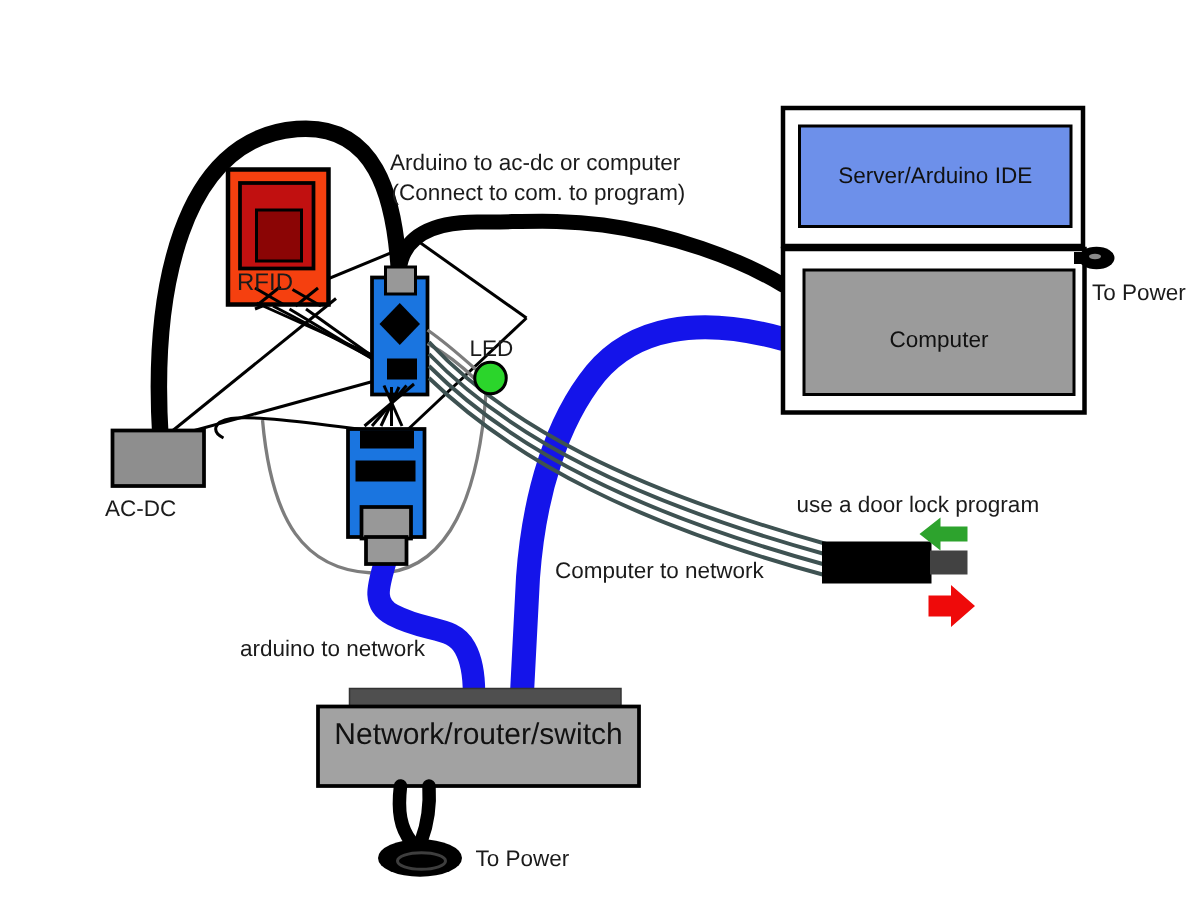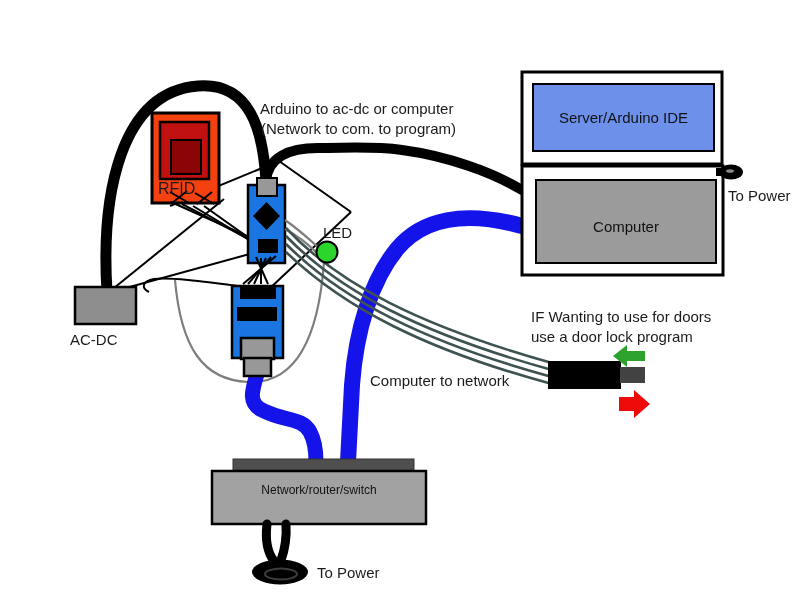--- a/index.html
+++ b/index.html
@@ -133,25 +133,25 @@
 
     <circle class="led" cx="327" cy="252" r="10.5"></circle>
 
     <rect class="fill-black" x="548" y="361" width="73" height="28"></rect>
     <rect class="plunger" x="620" y="367" width="25" height="16"></rect>
     <polygon class="arrow-green" points="613,356 627,345 627,351 645,351 645,361 627,361 627,367"></polygon>
     <polygon class="arrow-red" points="619,397 634,397 634,390 650,404 634,418 634,411 619,411"></polygon>
   </svg>
 
   <div class="lbl" style="left:260px; top:99px">Arduino to ac-dc or computer</div>
-  <div class="lbl" style="left:261px; top:119px">(Network to com. to program)</div>
-  <div class="lbl" style="left:323px; top:223px">LED</div>
+  <div class="lbl" style="left:261px; top:119px">(Connect to com. to program)</div>
+  <div class="lbl" style="left:313px; top:223px">LED</div>
   <div class="lbl lbl-small" style="left:158px; top:181px">RFID</div>
   <div class="lbl" style="left:70px; top:330px">AC-DC</div>
   <div class="lbl-center" style="left:533px; top:84px; width:181px; height:67px">Server/Arduino IDE</div>
   <div class="lbl-center" style="left:536px; top:180px; width:180px; height:93px">Computer</div>
   <div class="lbl" style="left:728px; top:186px">To Power</div>
-  <div class="lbl" style="left:531px; top:307px">IF Wanting to use for doors</div>
   <div class="lbl" style="left:531px; top:327px">use a door lock program</div>
   <div class="lbl" style="left:370px; top:371px">Computer to network</div>
-  <div class="lbl-center" style="left:212px; top:471px; width:214px; height:38px; font-size:12px">Network/router/switch</div>
+  <div class="lbl" style="left:160px; top:423px">arduino to network</div>
+  <div class="lbl-center" style="left:212px; top:471px; width:214px; height:38px; font-size:20px">Network/router/switch</div>
   <div class="lbl" style="left:317px; top:563px">To Power</div>
 </div>
 
 </body></html>

